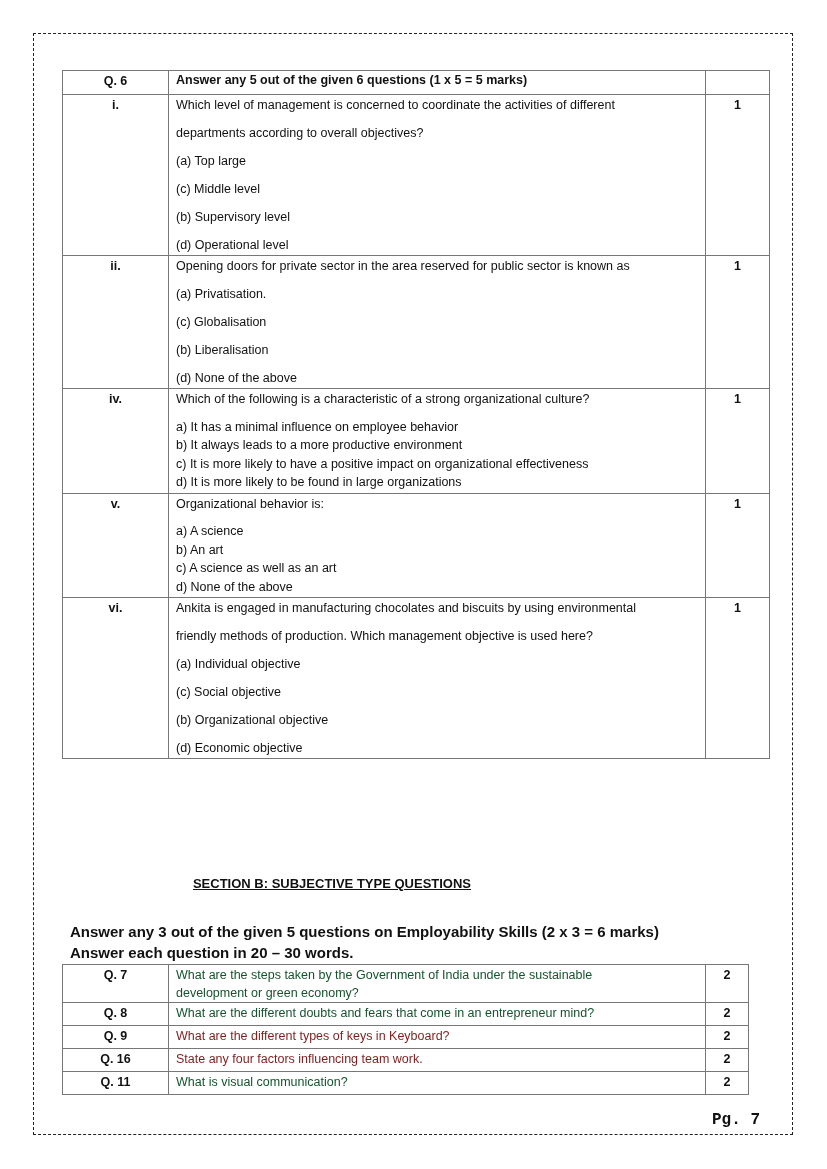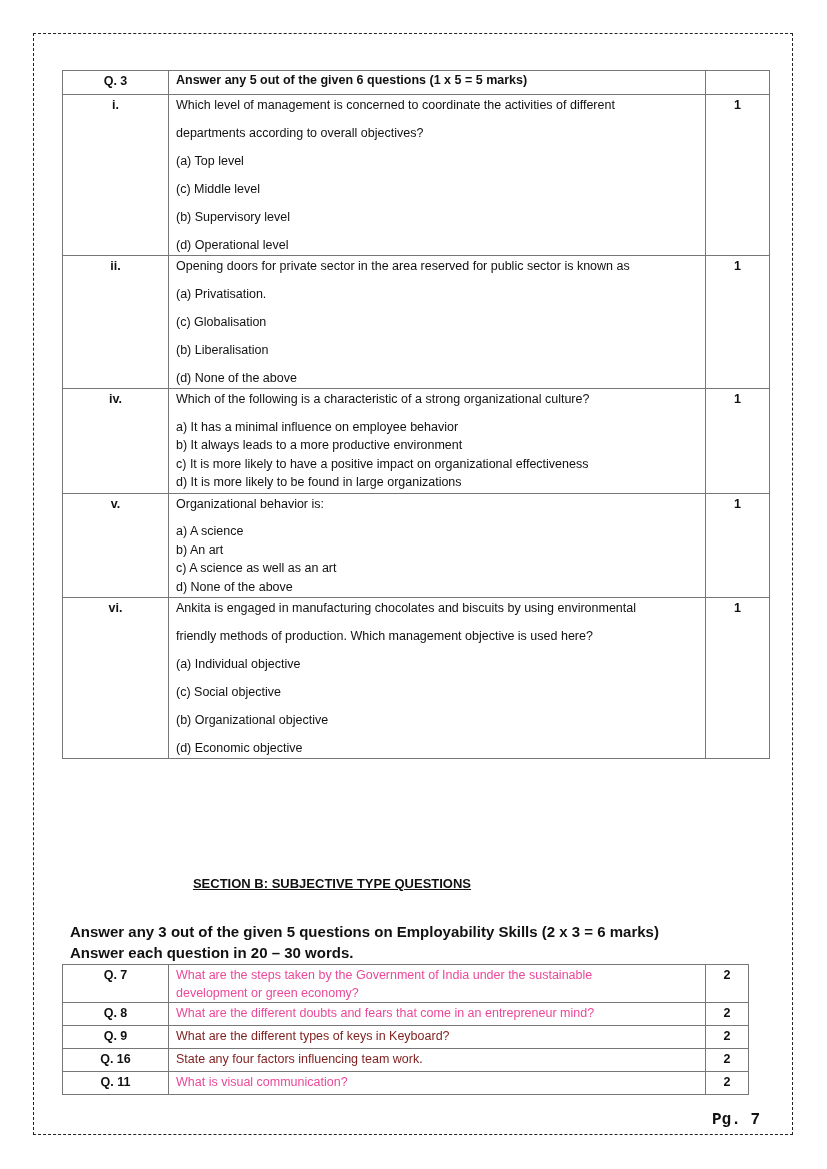--- a/index.html
+++ b/index.html
@@ -19,49 +19,49 @@
   .line-wide { height:28px; line-height:16px; }
   .line-wide:last-child { height:18px; }
   .line-tight { height:18.5px; line-height:17px; }
   .gap { height:9px; }
   .section-title { position:absolute; left:0; width:664px; top:876px; text-align:center;
          font-weight:bold; font-size:13px; text-decoration:underline; }
   .instr { position:absolute; left:70px; font-weight:bold; font-size:15px; }
   #subj-table { left:62px; top:964px; width:686px; }
   #subj-table col.c1 { width:106px; } #subj-table col.c2 { width:537px; } #subj-table col.c3 { width:43px; }
   #subj-table td { height:19px; }
-  #subj-table .qtext { color:#ec4899; padding-top:1px; line-height:18px; }
+  #subj-table .qtext { color:#14532d; padding-top:1px; line-height:18px; }
   #subj-table .qtext.dark { color:#7f1d1d; }
   .page-no { position:absolute; left:712px; top:1111px; font-family:Liberation Mono, monospace;
          font-weight:bold; font-size:16px; }
 </style>
 </head>
 <body>
 
 <div class="page-border"></div>
 
 <table id="mcq-table">
   <colgroup>
       <col class="c1">
       <col class="c2">
       <col class="c3">
     </colgroup>
   <tbody>
       <tr class="hdr">
-    <td class="qno">Q. 3</td>
+    <td class="qno">Q. 6</td>
     <td class="qtext">Answer any 5 out of the given 6 questions (1 x 5 = 5 marks)</td>
     <td class="marks"></td>
   </tr>
 
   <tr style="height:159px">
     <td class="qno">i.</td>
     <td class="qtext">
       <div class="line-wide">Which level of management is concerned to coordinate the activities of different</div>
       <div class="line-wide">departments according to overall objectives?</div>
-      <div class="line-wide">(a) Top level</div>
+      <div class="line-wide">(a) Top large</div>
       <div class="line-wide">(c) Middle level</div>
       <div class="line-wide">(b) Supervisory level</div>
       <div class="line-wide">(d) Operational level</div>
     </td>
     <td class="marks">1</td>
   </tr>
 
   <tr style="height:131px">
     <td class="qno">ii.</td>
     <td class="qtext">

